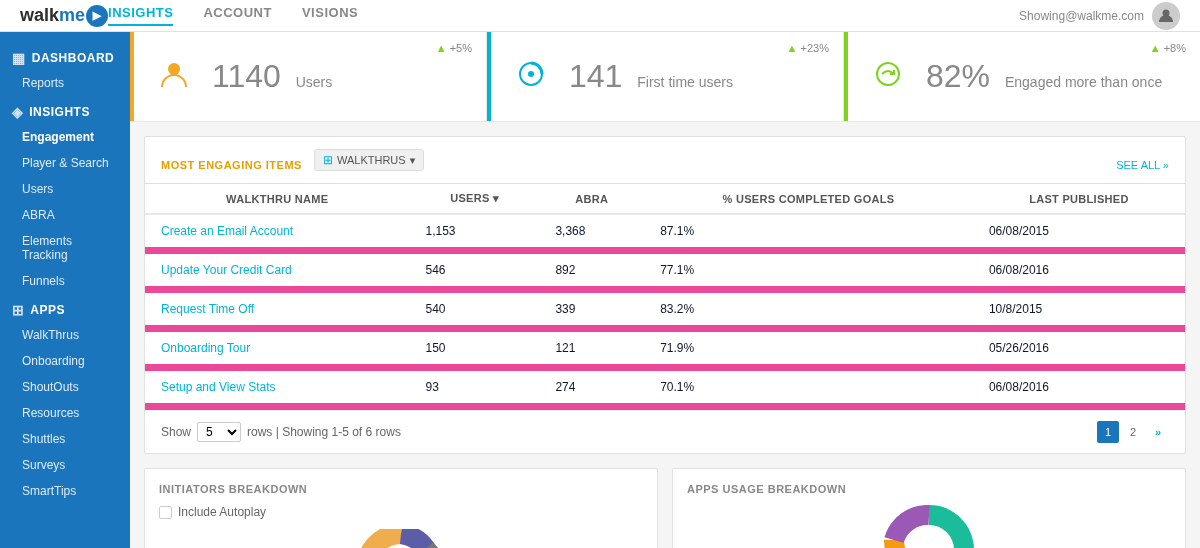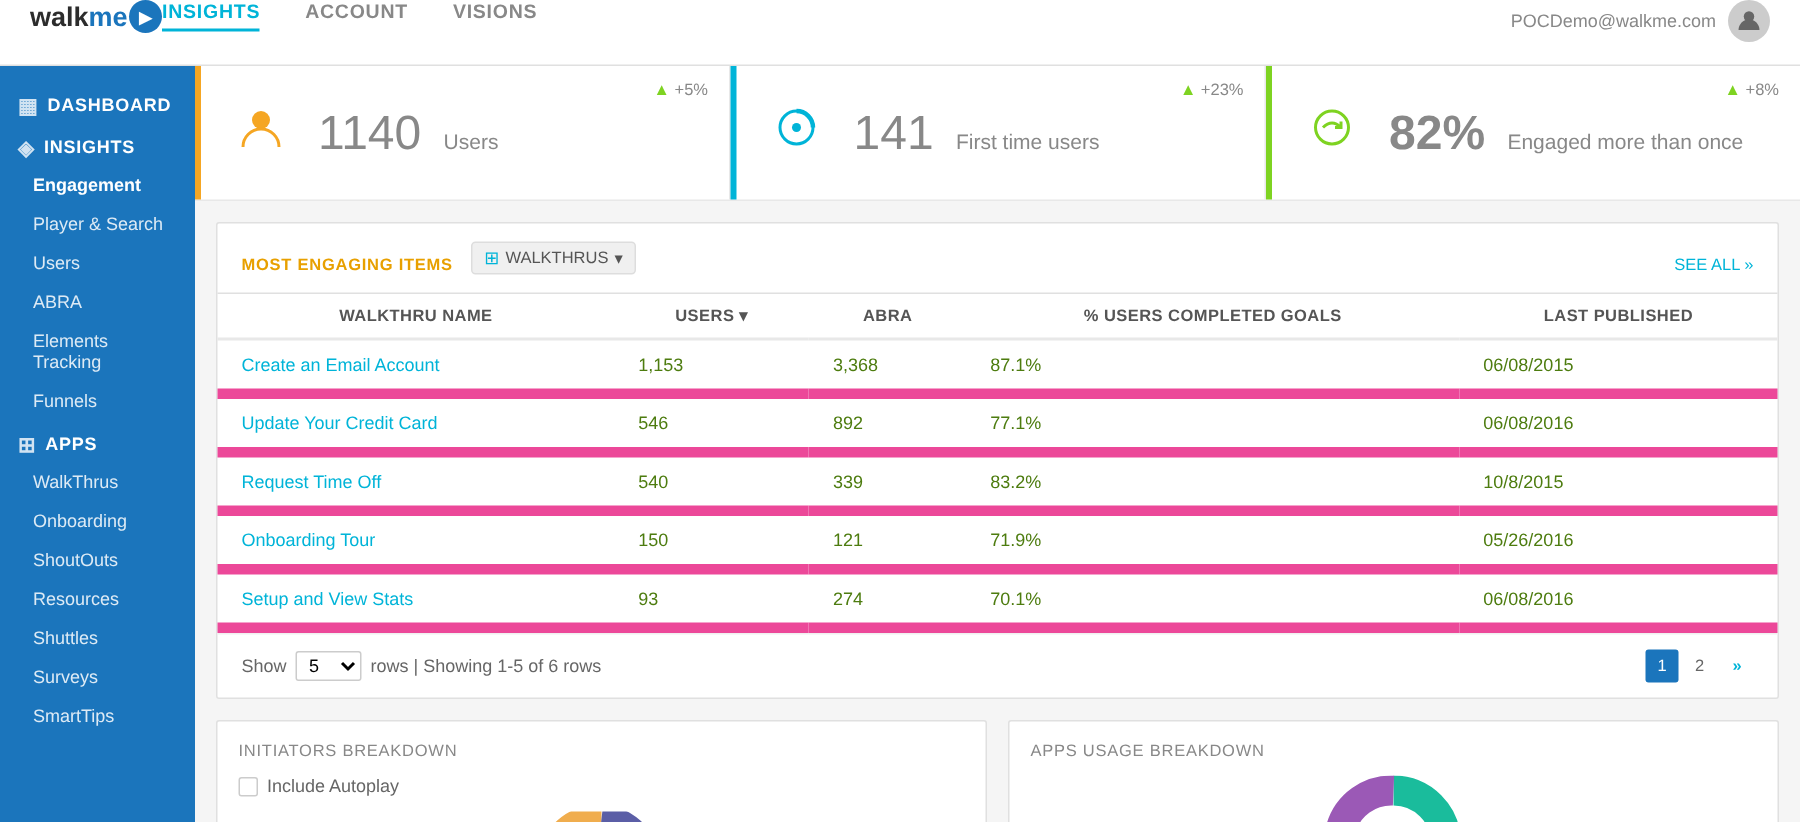--- a/index.html
+++ b/index.html
@@ -2,23 +2,23 @@
 <html><head>
   <meta charset="utf-8">
   <style>
     * { box-sizing: border-box; margin: 0; padding: 0; }
     body { font-family: 'Segoe UI', Arial, sans-serif; font-size: 13px; color: #333; background: #f5f5f5; display: flex; flex-direction: column; height: 548px; overflow: hidden; }
 
     
     .top-nav {
       background: #fff;
       border-bottom: 1px solid #e0e0e0;
-      height: 44px;
-      display: flex;
-      align-items: flex-start;
+      height: 32px;
+      display: flex;
+      align-items: center;
       padding: 0 20px;
       flex-shrink: 0;
       z-index: 10;
     }
     .nav-links {
       display: flex;
       gap: 30px;
       flex: 1;
     }
     .nav-link {
@@ -212,21 +212,21 @@
       color: #555;
       letter-spacing: 0.3px;
       margin-top: 39px;
     }
     tbody tr {
       border-bottom: 7px solid #ec4899;
     }
     tbody td {
       padding: 9px 16px;
       font-size: 12px;
-      color: #4d7c0f;
+      color: #0f172a;
     }
     .link-cell {
       color: #00b4d8;
       cursor: pointer;
     }
 
     
     .table-footer {
       display: flex;
       align-items: center;
@@ -276,21 +276,21 @@
     .chart-card {
       flex: 1;
       background: #fff;
       border: 1px solid #e0e0e0;
       border-radius: 2px;
       padding: 14px;
       min-height: 130px;
     }
     .chart-title {
       font-size: 11px;
-      font-weight: 400;
+      font-weight: 700;
       color: #888;
       letter-spacing: 0.5px;
       text-transform: uppercase;
       margin-bottom: 10px;
     }
     .include-autoplay {
       display: flex;
       align-items: center;
       gap: 6px;
       font-size: 12px;
@@ -343,38 +343,39 @@
     <span class="wm-walk">walk</span>
     <span class="wm-me">me</span>
     <span class="wm-dot">▶</span>
   </div>
   <nav class="nav-links">
     <a class="nav-link active">INSIGHTS</a>
     <a class="nav-link">ACCOUNT</a>
     <a class="nav-link">VISIONS</a>
   </nav>
   <div class="user-area">
-    <span>POCDemo@walkme.com</span>
+    <span>Showing@walkme.com</span>
     <div class="user-avatar">
       <svg width="16" height="16" viewBox="0 0 16 16" fill="#666">
           <circle cx="8" cy="5" r="3.5"></circle>
           <path d="M1 14c0-3.87 3.13-7 7-7s7 3.13 7 7"></path>
         </svg>
     </div>
   </div>
 </div>
 
 <div class="main-layout">
 
   <div class="sidebar">
 
     <div class="sidebar-section-header">
       <span class="sidebar-section-icon">▦</span>
       <span>DASHBOARD</span>
     </div>
+    <div class="sidebar-item">Reports</div>
 
     <div class="sidebar-section-header">
       <span class="sidebar-section-icon">◈</span>
       <span>INSIGHTS</span>
     </div>
     <div class="sidebar-item active">Engagement</div>
     <div class="sidebar-item">Player &amp; Search</div>
     <div class="sidebar-item">Users</div>
     <div class="sidebar-item">ABRA</div>
     <div class="sidebar-item">Elements Tracking</div>
@@ -440,21 +441,21 @@
         <div class="stat-card-border-left border-green"></div>
         <span class="stat-icon icon-green">
           <svg width="28" height="28" viewBox="0 0 28 28" fill="none">
             <circle cx="14" cy="14" r="11" stroke="#7ed321" stroke-width="2" fill="none"></circle>
             <path d="M8 14 Q14 8 20 14" stroke="#7ed321" stroke-width="2" fill="none"></path>
             <path d="M20 10 L20 14 L16 14" stroke="#7ed321" stroke-width="2" fill="none"></path>
           </svg>
         </span>
         <div class="stat-info">
           <div class="stat-number">
-            <span style="font-size:32px;font-weight:700;">82%</span>
+            <span style="font-size:32px;font-weight:400;">82%</span>
             <span style="font-size:14px;color:#888;margin-left:6px;">Engaged more than once</span>
           </div>
         </div>
         <div class="stat-percent">
           <span class="arrow">▲</span> <span>+8%</span>
         </div>
       </div>
     </div>
 
     <div class="table-section">

